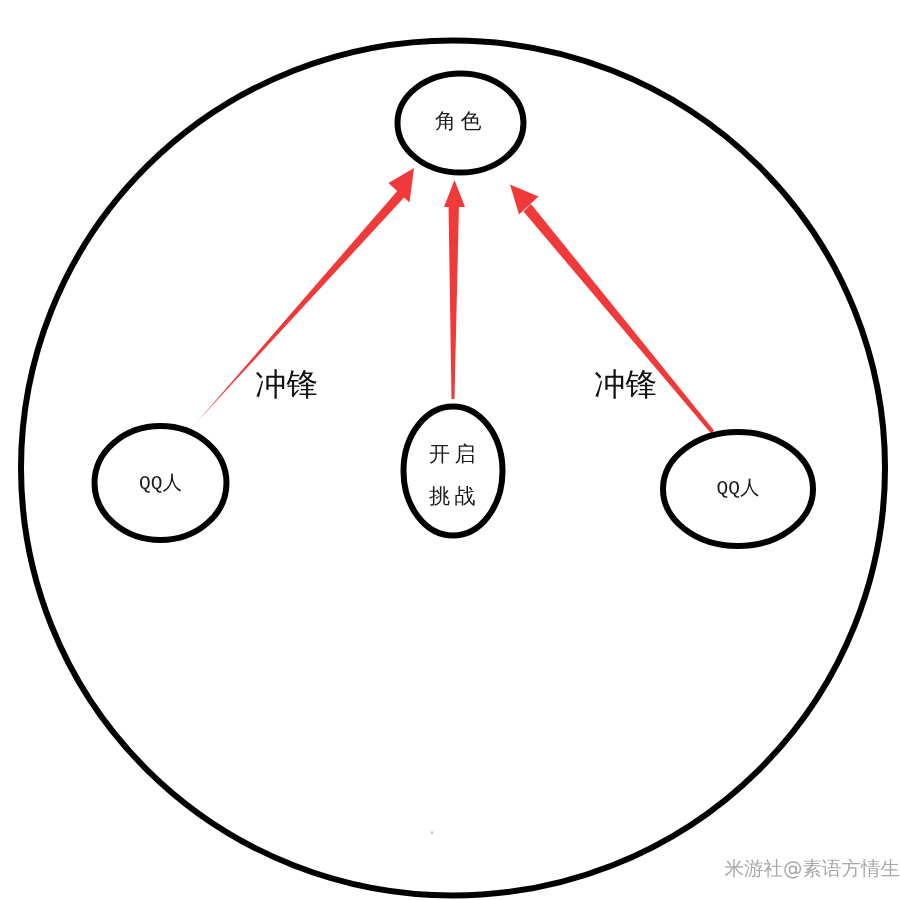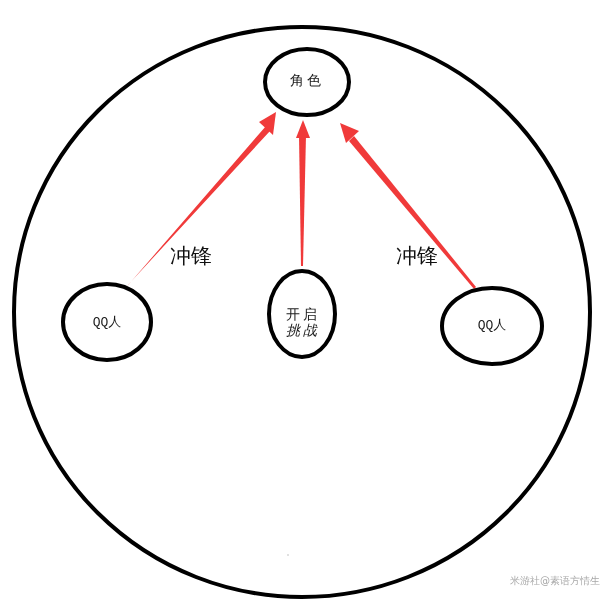--- a/index.html
+++ b/index.html
@@ -11,21 +11,21 @@
       color: #1a1a1a;
       white-space: nowrap;
       text-align: center;
     }
     .node-text { font-size: 14px; letter-spacing: 3px; }
     .node-text-small { font-size: 13px; font-family: Liberation Mono, monospace; }
     .edge-label { font-size: 21px; color: #111; margin-top: 44px; }
     .watermark {
       position: absolute; right: 12px; bottom: 12px;
       font-family: "DejaVu Sans", "Liberation Sans", sans-serif;
-      font-size: 10px; color: #a8a8a8;
+      font-size: 13px; color: #a8a8a8;
     }
   </style>
 </head>
 <body>
 
 <div id="canvas">
   <svg width="600" height="600" viewBox="0 0 600 600">
     <defs>
       <marker id="arrowhead" markerWidth="10" markerHeight="10" refX="5" refY="5" orient="auto" markerUnits="userSpaceOnUse">
         <path d="M0,0 L10,5 L0,10 Z" fill="#f03a3a"></path>
@@ -52,22 +52,22 @@
     <ellipse cx="302" cy="314" rx="33" ry="43" fill="#fff" stroke="#000" stroke-width="4"></ellipse>
     <ellipse cx="492" cy="326" rx="50" ry="38" fill="#fff" stroke="#000" stroke-width="4"></ellipse>
 
     <circle cx="288" cy="555" r="0.8" fill="#bbb"></circle>
   </svg>
 
   <div class="lbl node-text" style="left:267px; top:72px; width:80px;">角色</div>
 
   <div class="lbl node-text-small" style="left:67px; top:313px; width:80px;">QQ人</div>
 
-  <div class="lbl node-text" style="left:266px; top:306px; width:74px;">开启</div>
-  <div class="lbl node-text" style="left:266px; top:322px; width:74px;font-style:italic;">挑战</div>
+  <div class="lbl node-text" style="left:266px; top:294px; width:74px;">开启</div>
+  <div class="lbl node-text" style="left:266px; top:322px; width:74px;">挑战</div>
 
   <div class="lbl node-text-small" style="left:452px; top:316px; width:80px;">QQ人</div>
 
   <div class="lbl edge-label" style="left:170px; top:198px;">冲锋</div>
   <div class="lbl edge-label" style="left:396px; top:198px;">冲锋</div>
 
   <div class="watermark">米游社@素语方情生</div>
 </div>
 
 </body></html>

